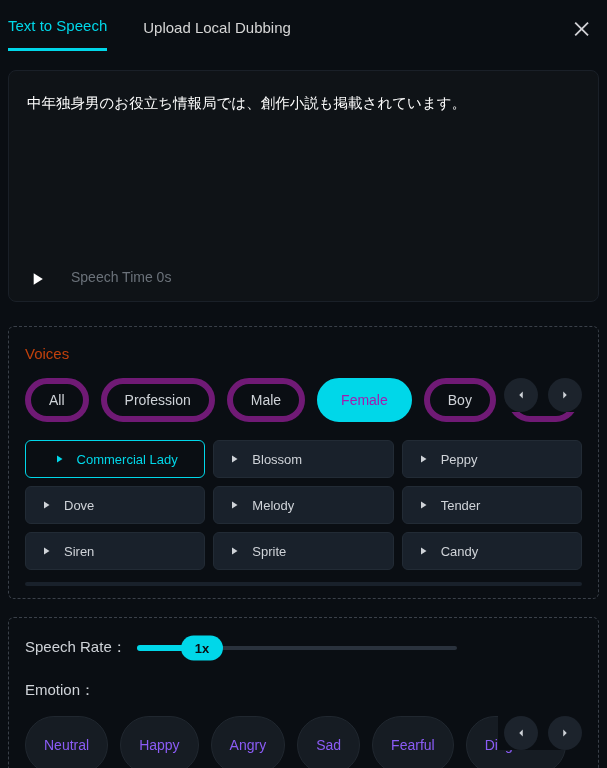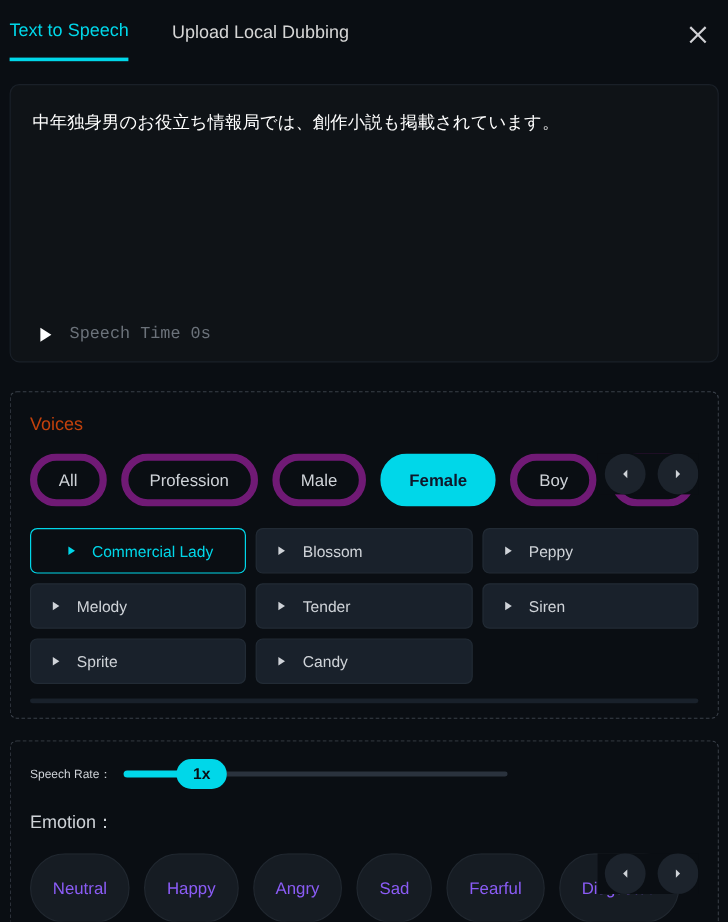--- a/index.html
+++ b/index.html
@@ -54,24 +54,22 @@
   }
   .text-input {
     flex: 1;
     color: #fff;
     font-size: 14.5px;
     line-height: 1.5;
     overflow-wrap: break-word;
   }
   .speech-row {
     display: flex;
-    align-items: center;
-    gap: 11px;
+    gap: 24px;
     padding-top: 8px;
-    font-family: Liberation Mono, monospace;
   }
   .play-btn-big {
     width: 20px;
     height: 20px;
     display: flex;
     align-items: center;
     cursor: pointer;
   }
   .play-btn-big svg { fill: #fff; }
   .speech-time {
@@ -108,23 +106,23 @@
     padding: 8px 18px;
     font-size: 14px;
     color: #cfd3d8;
     background: transparent;
     cursor: pointer;
     display: inline-block;
     flex-shrink: 0;
   }
   .pill.active {
     background: #00d7e9;
-    color: #0f172a;
+    color: #a21caf;
     border-color: #00d7e9;
-    font-weight: 700;
+    font-weight: 400;
   }
   .nav-arrows {
     position: absolute;
     right: 0;
     top: 0;
     display: flex;
     gap: 10px;
     background: #0a0e13;
     padding-left: 6px;
   }
@@ -183,21 +181,21 @@
     padding: 20px 16px 12px 16px;
   }
   .rate-row {
     display: flex;
     align-items: center;
     gap: 10px;
     margin-bottom: 24px;
   }
   .rate-label {
     color: #cfd3d8;
-    font-size: 10px;
+    font-size: 15px;
   }
   .slider {
     position: relative;
     flex: 0 0 320px;
     height: 8px;
   }
   .slider-track {
     position: absolute;
     top: 50%;
     transform: translateY(-50%);
@@ -329,20 +327,28 @@
         </span>
       <span>Blossom</span>
     </div>
     <div class="voice-card">
       <span class="mini-play">
           <svg viewBox="0 0 24 24">
             <path d="M8 5v14l11-7z"></path>
           </svg>
         </span>
       <span>Peppy</span>
+    </div>
+    <div class="voice-card">
+      <span class="mini-play">
+          <svg viewBox="0 0 24 24">
+            <path d="M8 5v14l11-7z"></path>
+          </svg>
+        </span>
+      <span>Dove</span>
     </div>
     <div class="voice-card">
       <span class="mini-play">
           <svg viewBox="0 0 24 24">
             <path d="M8 5v14l11-7z"></path>
           </svg>
         </span>
       <span>Melody</span>
     </div>
     <div class="voice-card">

